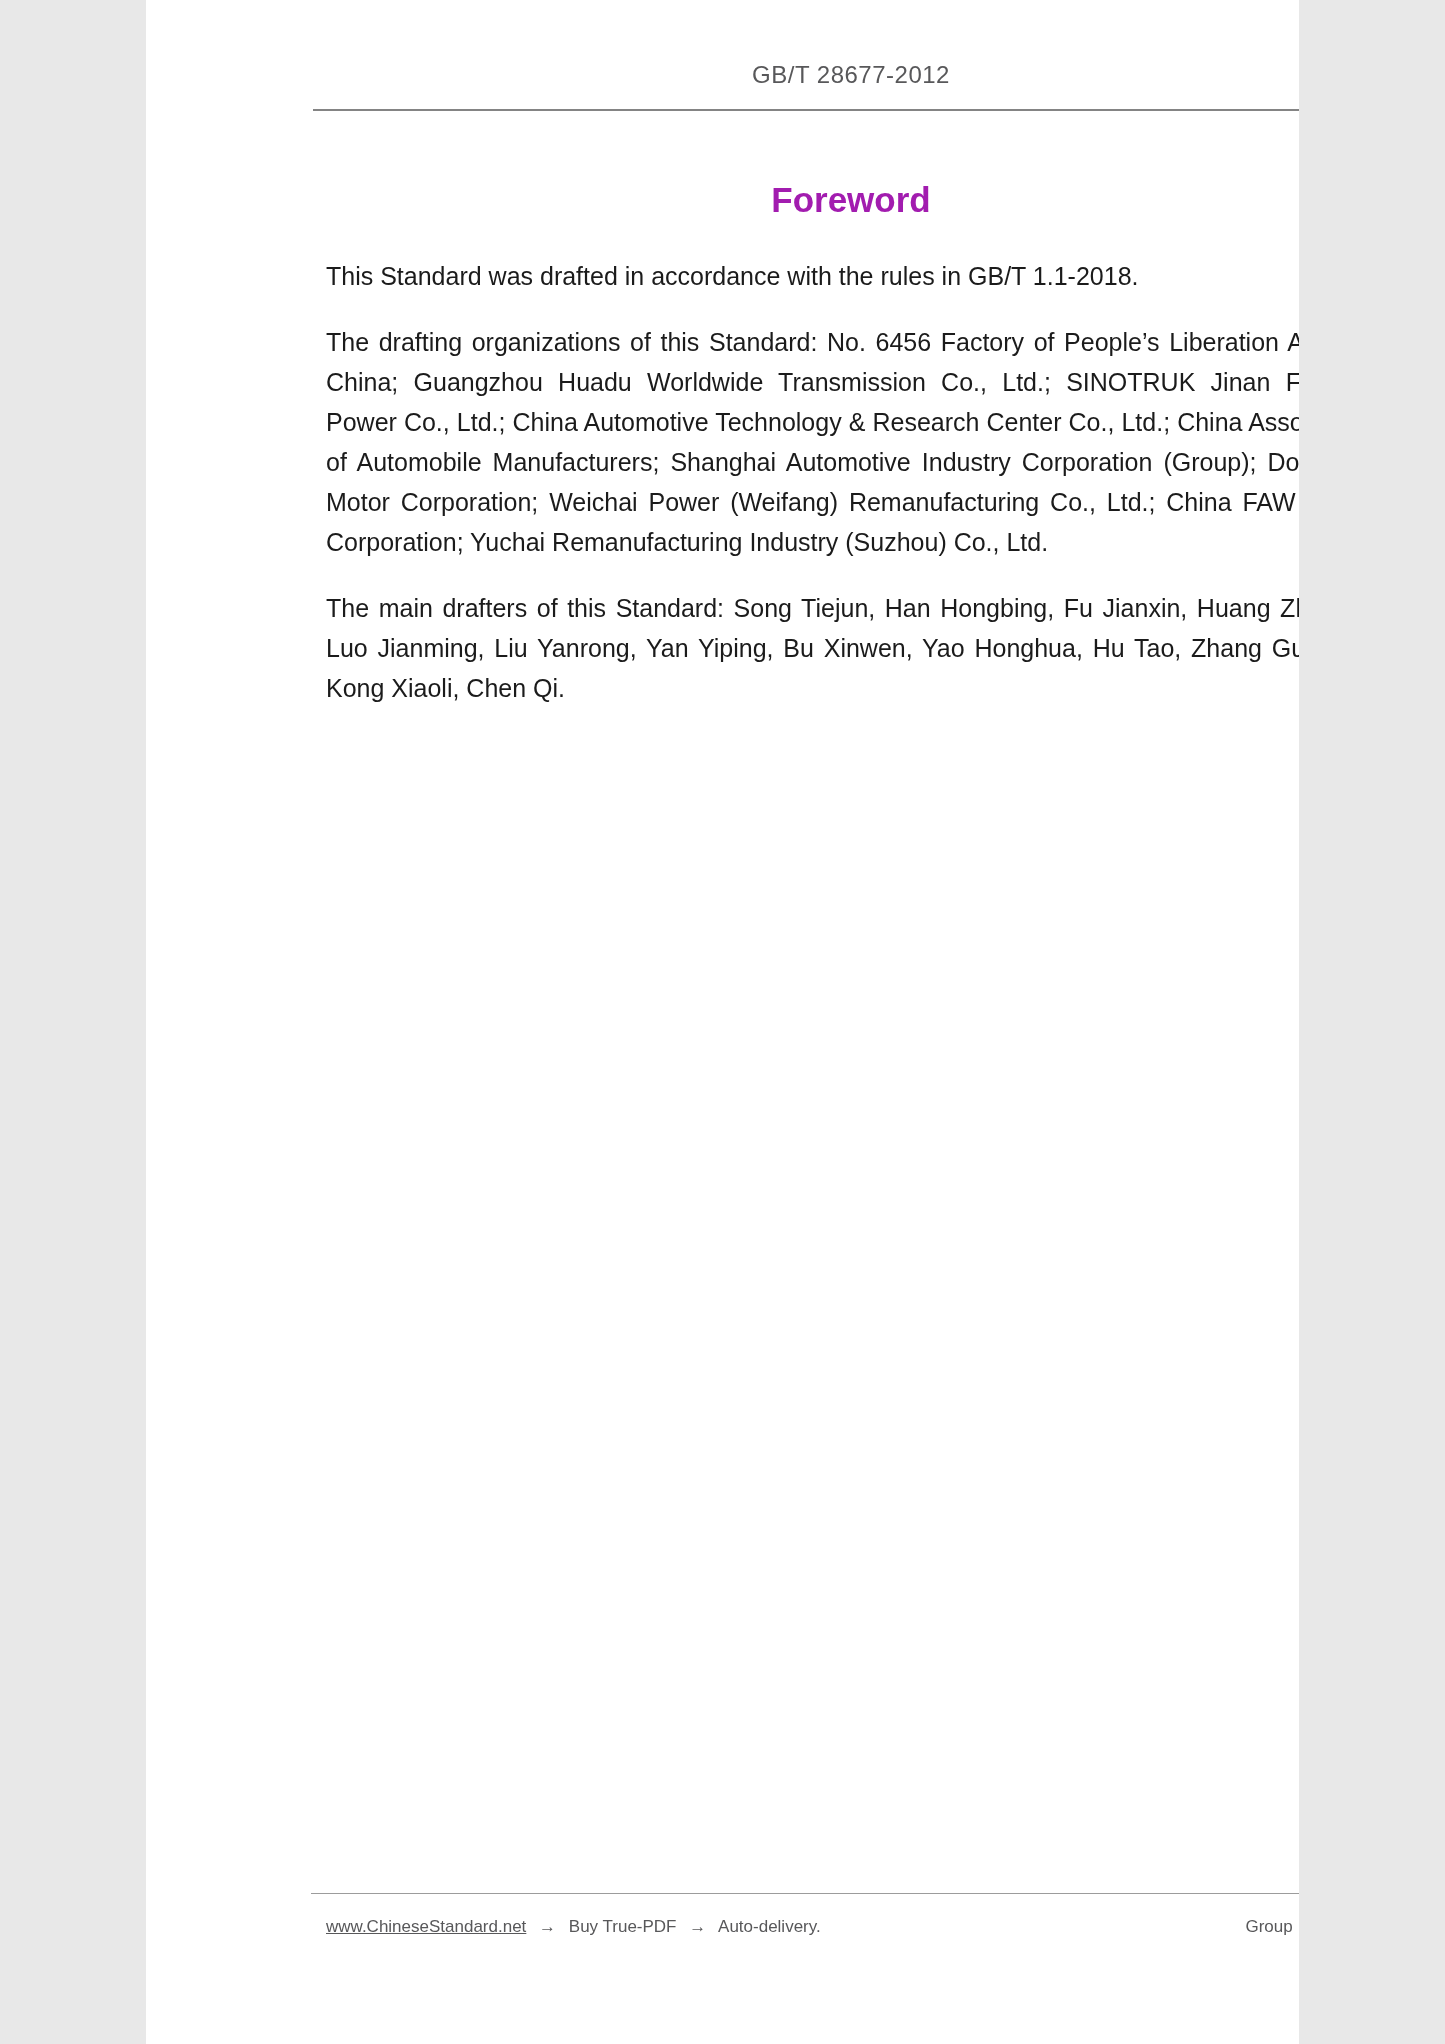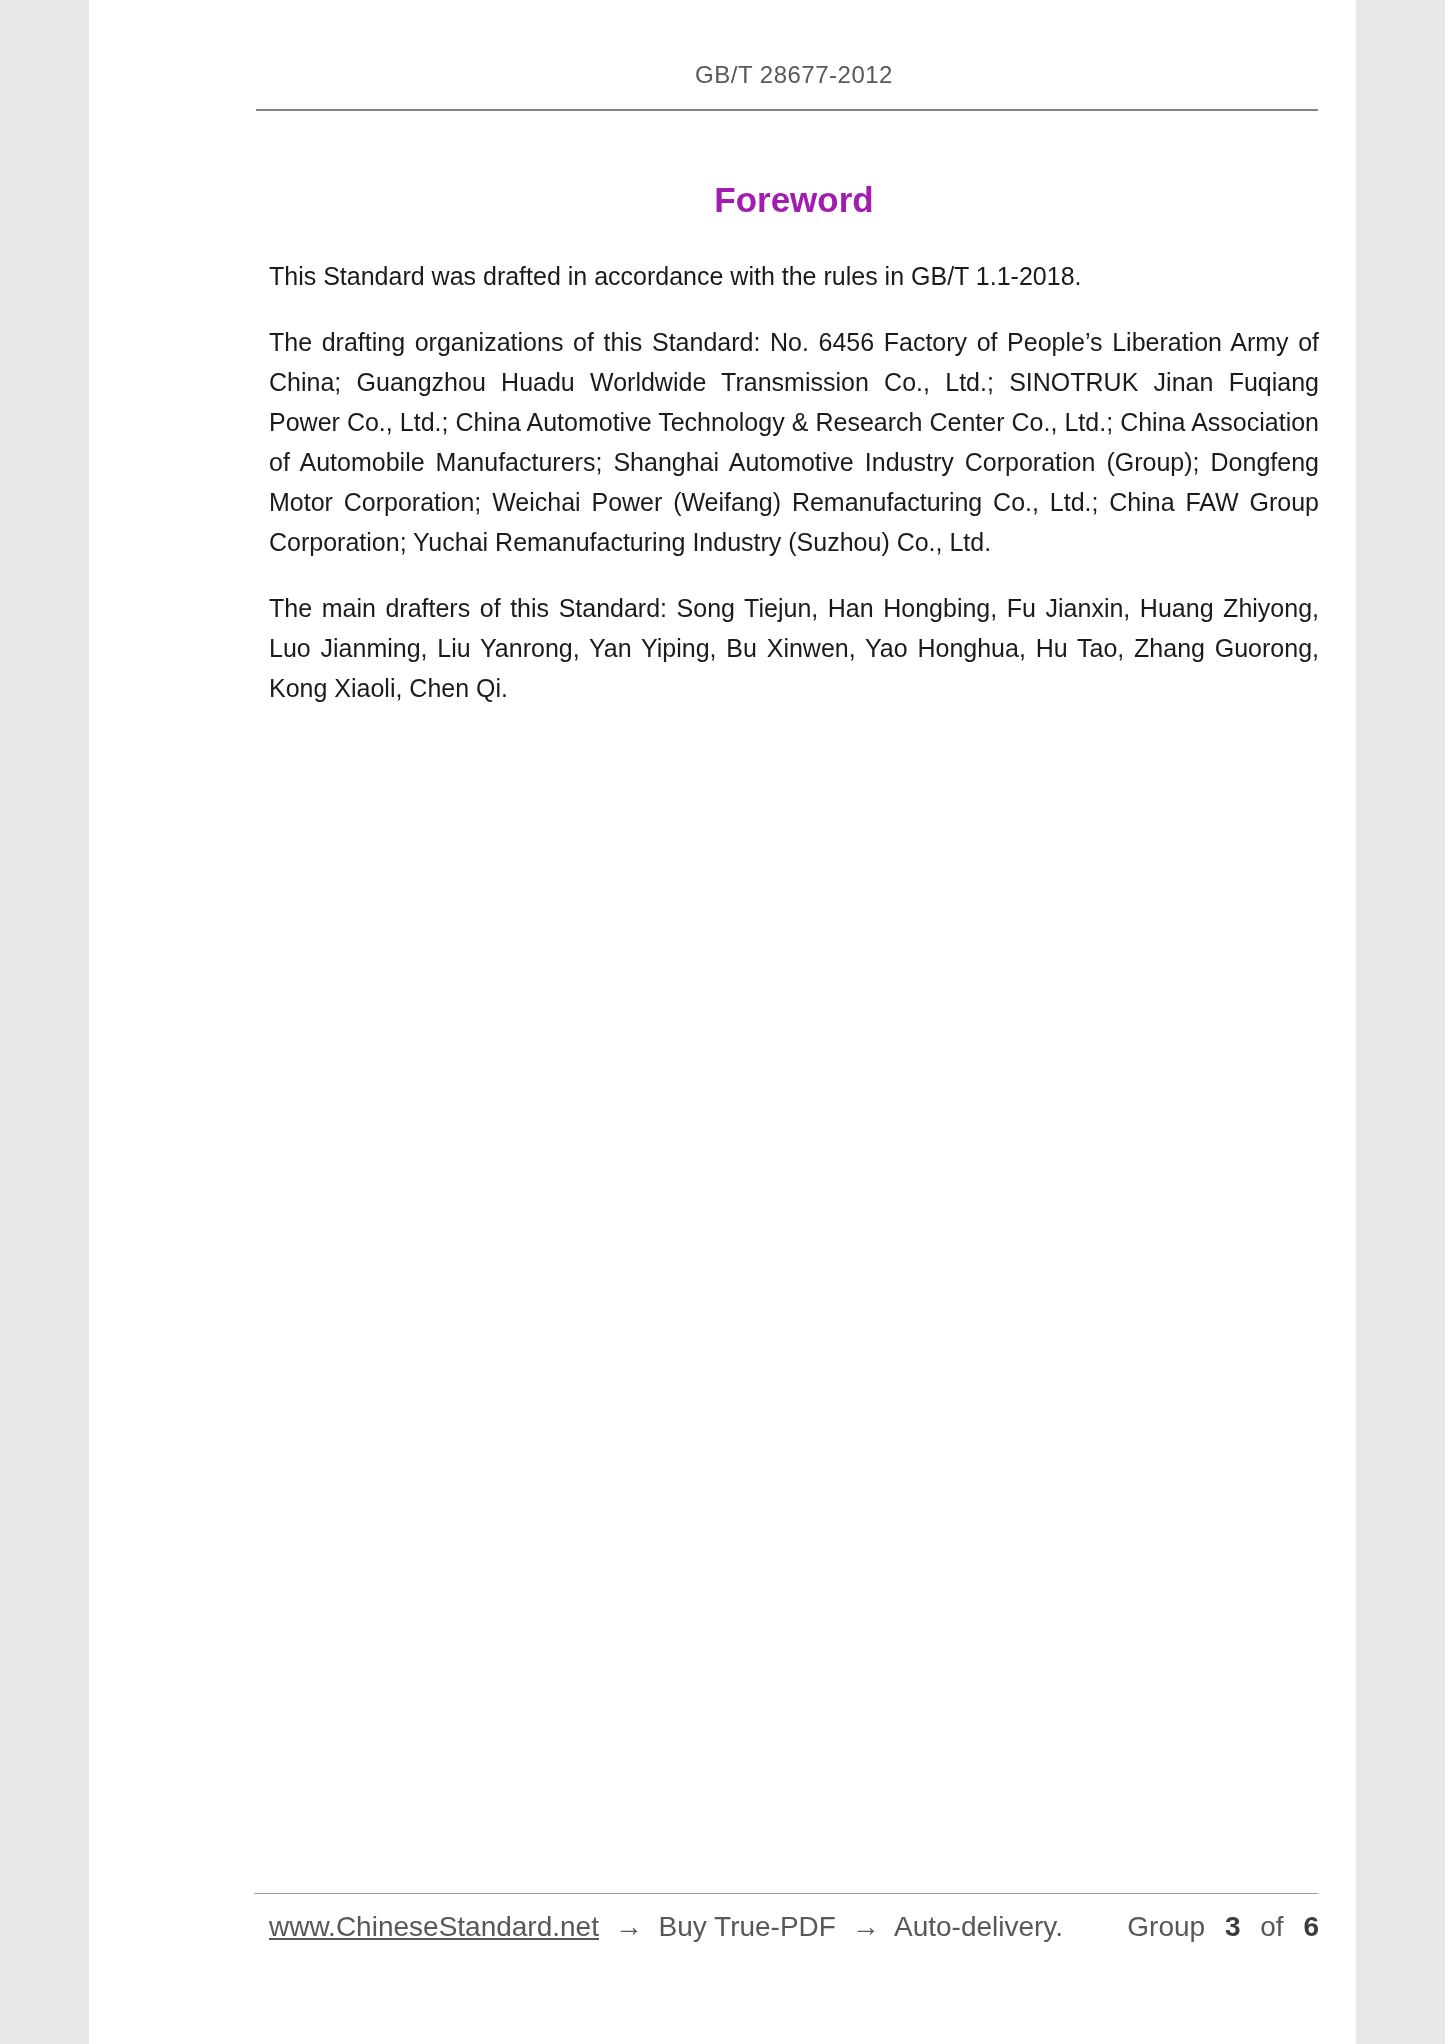--- a/index.html
+++ b/index.html
@@ -1,19 +1,19 @@
 <!DOCTYPE html>
 <html><head>
 <meta charset="utf-8">
 <style>
   * { margin: 0; padding: 0; box-sizing: border-box; }
   html, body { background: #e8e8e8; }
   .page {
     position: relative;
-    width: 1267px;
+    width: 1153px;
     height: 2044px;
     background: #ffffff;
     font-family: "Liberation Sans", sans-serif;
     overflow: hidden;
     margin: 0 auto;
   }
   .doc-header {
     position: absolute;
     top: 60px;
     left: 180px;
@@ -65,21 +65,21 @@
     border-top: 1.5px solid #9c9c9c;
   }
   .doc-footer {
     position: absolute;
     top: 1910px;
     left: 180px;
     width: 1050px;
     display: flex;
     justify-content: space-between;
     align-items: flex-start;
-    font-size: 28px;
+    font-size: 17px;
     line-height: 34px;
     color: #58585a;
   }
   .footer-left { white-space: nowrap; }
   .site-link {
     color: #58585a;
     text-decoration: underline;
     cursor: pointer;
   }
   .arrow {

